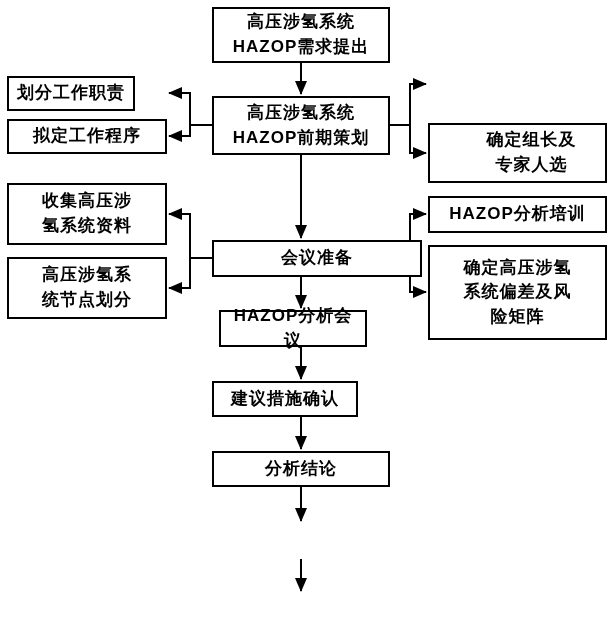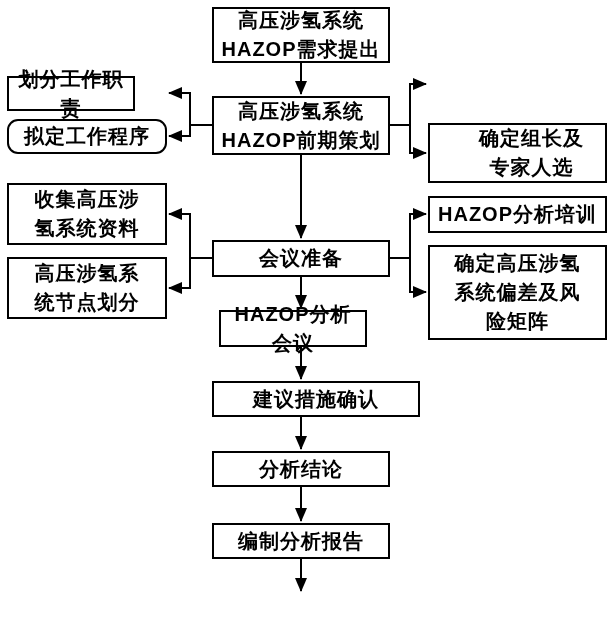--- a/index.html
+++ b/index.html
@@ -30,21 +30,21 @@
     background: #ffffff;
     display: flex;
     align-items: center;
     justify-content: center;
     text-align: center;
   }
   .node .label {
     display: block;
     white-space: pre-line;
     color: #000000;
-    font-size: 20px;
+    font-size: 17px;
     font-weight: bold;
     line-height: 1.45;
     letter-spacing: 1px;
     padding: 1px 4px;
   }
 </style>
 </head>
 <body>
 
 <div id="canvas">
@@ -88,40 +88,37 @@
   </svg>
 
   <div class="node" style="left:212px; top:7px;   width:178px; height:56px;">
     <span class="label">高压涉氢系统
 HAZOP需求提出</span>
   </div>
   <div class="node" style="left:212px; top:96px;  width:178px; height:59px;">
     <span class="label">高压涉氢系统
 HAZOP前期策划</span>
   </div>
-  <div class="node" style="left:212px; top:240px; width:178px; height:37px;">
+  <div class="node" style="left:212px; top:240px; width:210px; height:37px;">
     <span class="label">会议准备</span>
   </div>
   <div class="node" style="left:208px; top:310px; width:148px; height:37px;margin-left:11px;">
     <span class="label">HAZOP分析会议</span>
   </div>
-  <div class="node" style="left:212px; top:381px; width:208px; height:36px;">
+  <div class="node" style="left:212px; top:381px; width:146px; height:36px;">
     <span class="label">建议措施确认</span>
   </div>
   <div class="node" style="left:212px; top:451px; width:178px; height:36px;">
     <span class="label">分析结论</span>
   </div>
-  <div class="node" style="left:212px; top:523px; width:178px; height:36px;">
-    <span class="label">编制分析报告</span>
-  </div>
 
   <div class="node" style="left:7px; top:76px;  width:128px; height:35px;">
     <span class="label">划分工作职责</span>
   </div>
-  <div class="node" style="left:7px; top:119px; width:160px; height:35px;border-radius:11px;">
+  <div class="node" style="left:7px; top:119px; width:160px; height:35px;">
     <span class="label">拟定工作程序</span>
   </div>
   <div class="node" style="left:7px; top:183px; width:160px; height:62px;text-align:center;">
     <span class="label">收集高压涉
 氢系统资料</span>
   </div>
   <div class="node" style="left:7px; top:257px; width:160px; height:62px;align-items:center;">
     <span class="label">高压涉氢系
 统节点划分</span>
   </div>

